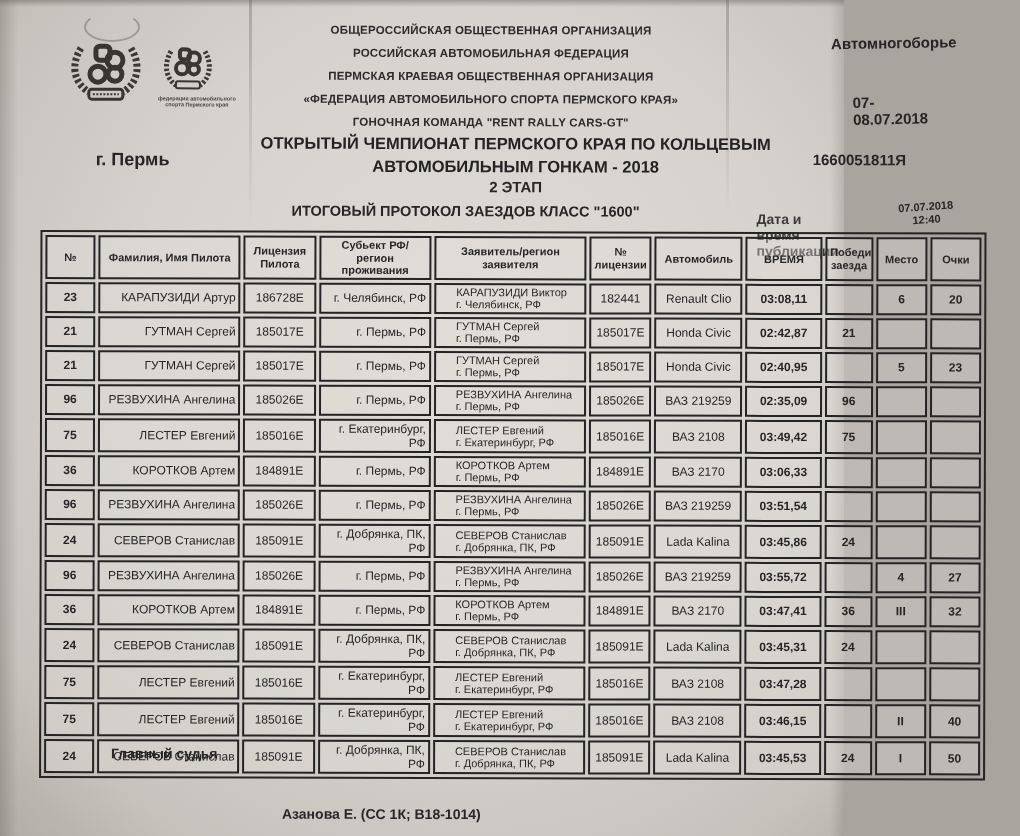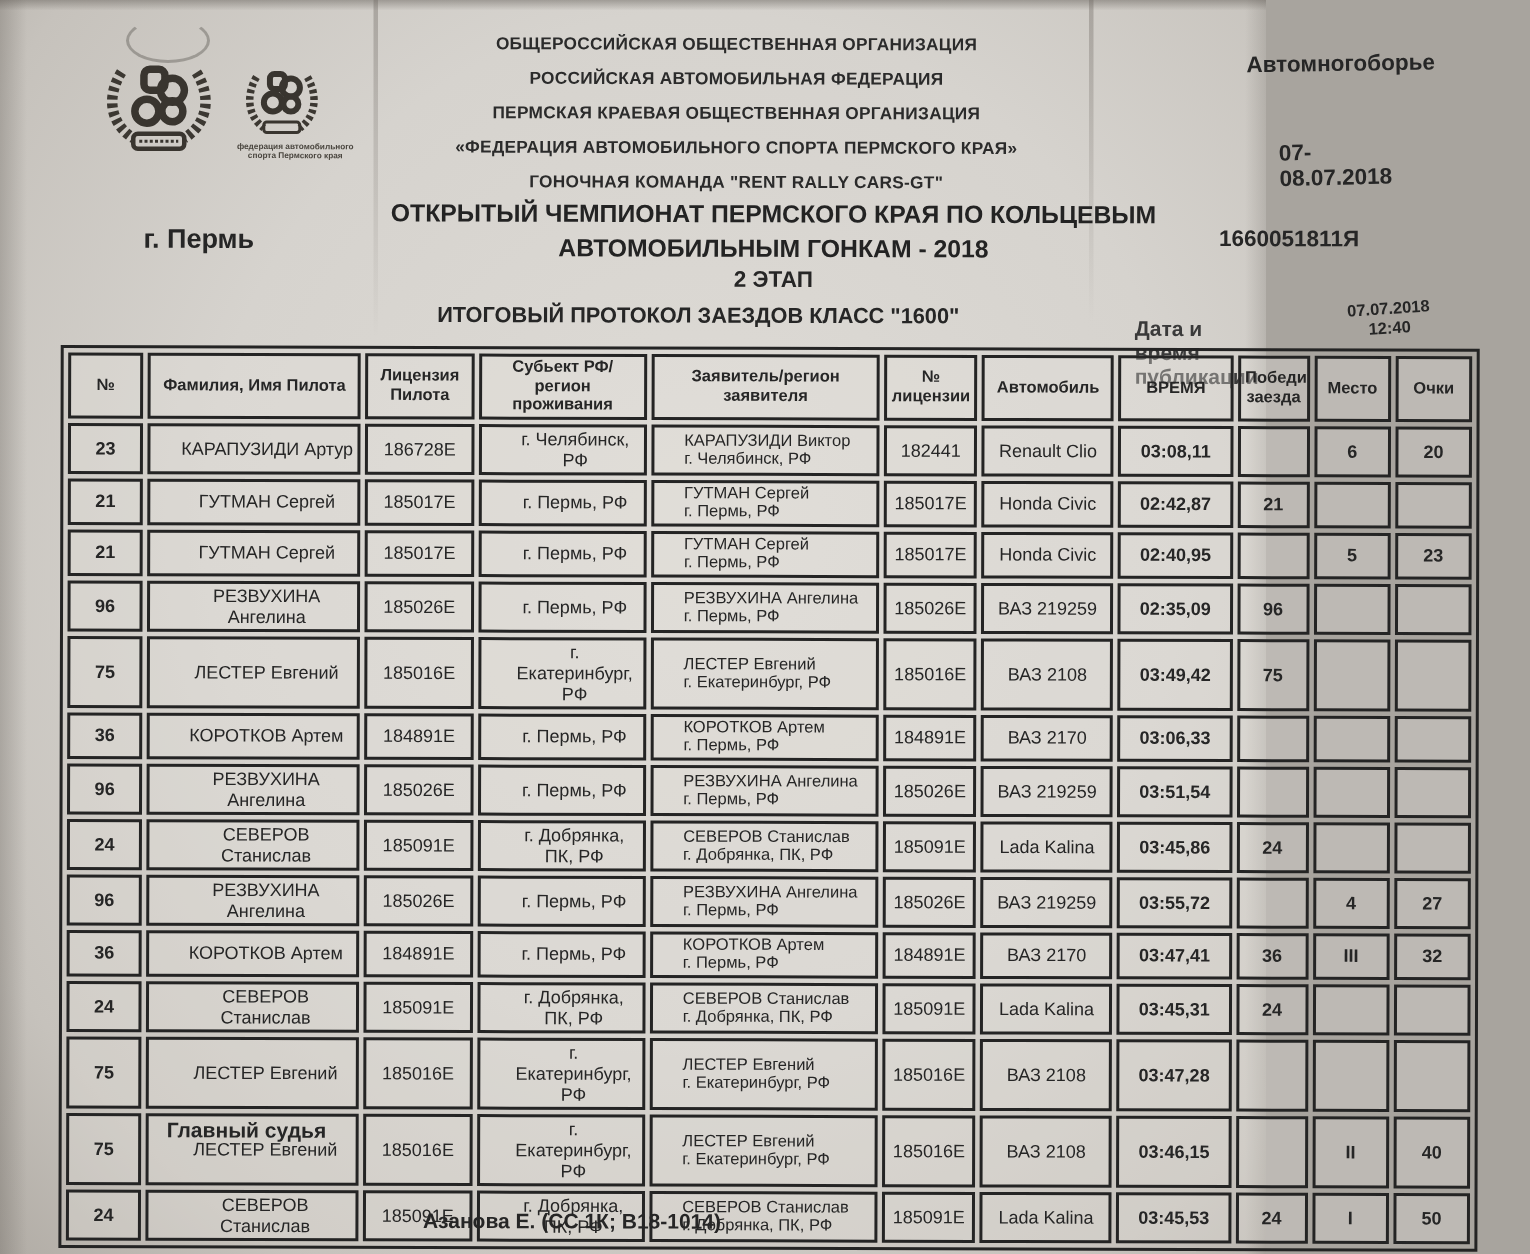--- a/index.html
+++ b/index.html
@@ -58,21 +58,21 @@
     border-collapse:separate;border-spacing:3px;table-layout:fixed;
     border:2px solid #242424;background:transparent;
   }
   .protocol-table th,.protocol-table td{
     border:2px solid #242424;background:rgba(229,226,221,.35);
     overflow:hidden;padding:1px 3px;color:#262626;
   }
   .protocol-table th{font-size:11px;line-height:12.5px;height:34px;text-align:center;font-weight:bold;}
   .protocol-table td{font-size:12px;height:25px;}
   td.c{text-align:center;}
-  td.l{text-align:center;padding-left:20px;}
+  td.l{text-align:right;padding-left:2px;}
   td.bold{font-weight:bold;}
   td.applicant{font-size:11px;line-height:12px;padding-left:20px;}
   td.time{font-weight:bold;}
 
   .footer-label{font-size:14px;font-weight:bold;}
   .judge-l{left:112px;top:746px;}
   .judge-v{left:283px;top:746px;}
   .secr-l{left:112px;top:845px;}
   .secr-v{left:283px;top:806px;}
 </style>

